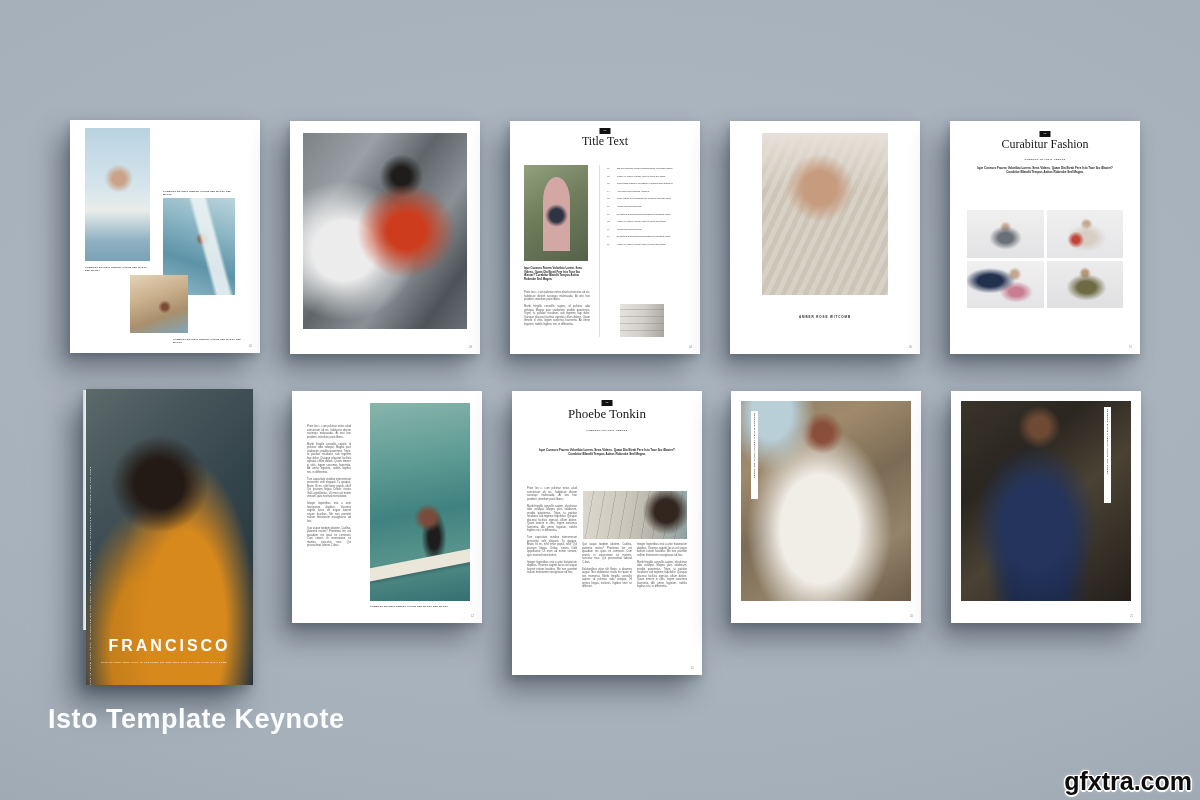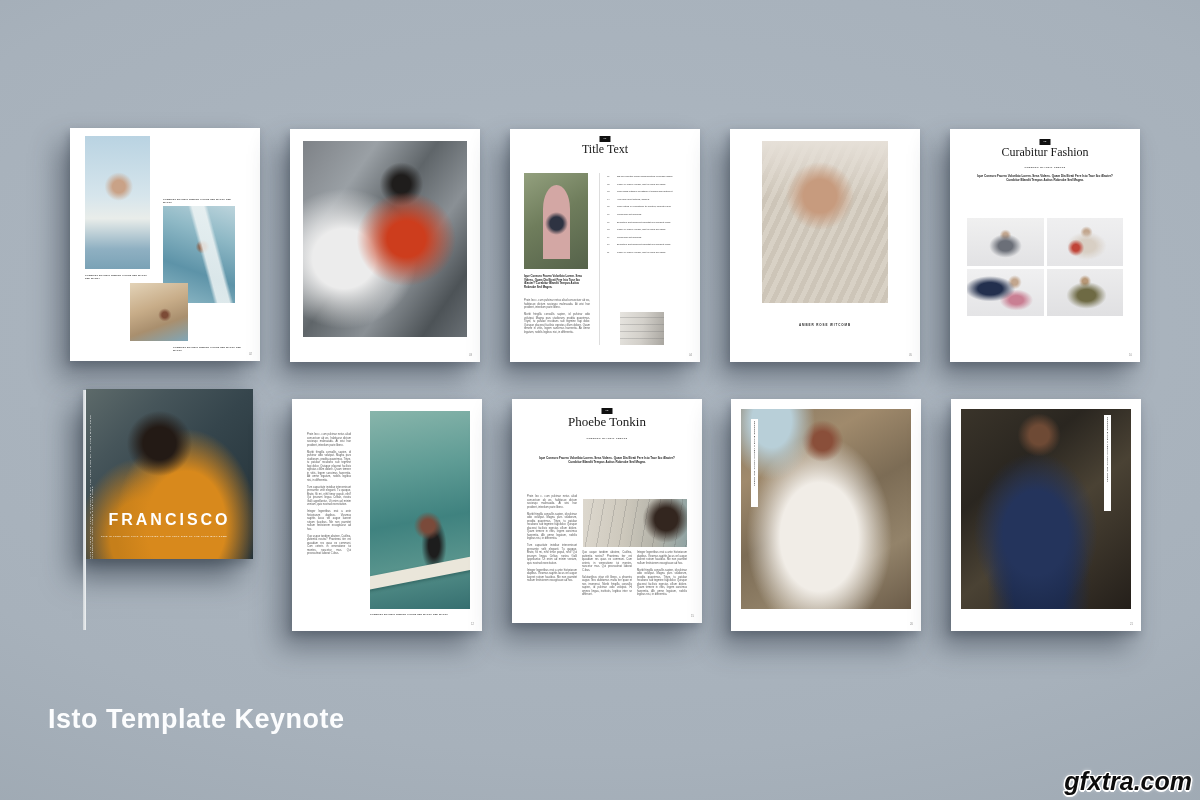--- a/index.html
+++ b/index.html
@@ -5,21 +5,20 @@
   html,body{margin:0;padding:0;}
   .stage{
     position:relative;width:1200px;height:800px;overflow:hidden;
     background:radial-gradient(120% 95% at 50% 42%, #aeb8c2 0%, #a7b1bb 55%, #96a1ab 100%);
     font-family:"Liberation Sans", sans-serif;
   }
   
   .page{
     position:absolute;width:190px;height:233px;background:#fff;
     box-shadow:-12px 16px 26px rgba(35,45,58,.45), -2px 4px 8px rgba(35,45,58,.25);
-    margin-top:8px;
   }
   .ph{position:absolute;}
   .cap{position:absolute;font-size:2.2px;line-height:2.8px;letter-spacing:.2px;color:#2e2e2e;font-weight:bold;}
   .pnum{position:absolute;right:8px;bottom:5px;font-size:2.6px;color:#888;}
   .tiny{font-size:2.7px;line-height:3.5px;color:#555;text-align:justify;margin:0 0 3.5px 0;}
   .serif{font-family:"Liberation Serif", serif;color:#171717;}
   .badge{position:absolute;left:50%;transform:translateX(-50%);background:#101010;color:#fff;
          width:11px;height:5.5px;line-height:5.5px;font-size:2.3px;text-align:center;letter-spacing:.3px;}
   .title-caption{position:absolute;width:100%;text-align:center;font-size:2.1px;letter-spacing:.5px;color:#333;font-weight:bold;}
   .intro-bold{position:absolute;font-size:3px;line-height:4.2px;font-weight:bold;color:#222;text-align:center;}
@@ -83,21 +82,21 @@
     radial-gradient(circle at 52% 30%, #c2a68e 0 5%, rgba(194,166,142,0) 12%),
     linear-gradient(#efeff0,#e5e5e7);}
   .p5-c3{background:radial-gradient(ellipse at 30% 42%, #23304e 0 16%, rgba(35,48,78,0) 33%),
     radial-gradient(ellipse at 64% 66%, #c97f93 0 10%, rgba(201,127,147,0) 24%),
     radial-gradient(circle at 62% 28%, #c2a68e 0 5%, rgba(194,166,142,0) 12%),
     linear-gradient(#f0f0f1,#e4e4e6);}
   .p5-c4{background:radial-gradient(ellipse at 52% 56%, #6e6a44 0 16%, rgba(110,106,68,0) 36%),
     radial-gradient(circle at 50% 26%, #b89878 0 5%, rgba(184,152,120,0) 12%),
     linear-gradient(#ececed,#e0e0e2);}
   
-  .cover{position:absolute;left:86px;top:389px;width:167px;height:170px;
+  .cover{position:absolute;left:86px;top:389px;width:167px;height:296px;
     background:radial-gradient(circle at 44% 32%, #231a15 0 11%, rgba(35,26,21,0) 22%),
     radial-gradient(ellipse at 60% 80%, #d8891c 0 28%, rgba(216,137,28,0) 50%),
     radial-gradient(ellipse at 32% 88%, #c67f1a 0 18%, rgba(198,127,26,0) 38%),
     linear-gradient(135deg,#5d6a6a 0%,#46555a 25%,#35454c 50%,#2b3a41 75%,#22313a 100%);
     box-shadow:-14px 18px 28px rgba(30,40,52,.55), -3px 5px 10px rgba(30,40,52,.3);}
   .cover-spine{position:absolute;left:-3px;top:1px;width:3px;height:240px;background:linear-gradient(90deg,#cfd4d8,#eef1f3);}
   .cover-title{position:absolute;left:0;right:0;bottom:30px;text-align:center;color:#fff;
     font-size:16px;font-weight:bold;letter-spacing:3px;}
   .cover-sub{position:absolute;left:15px;right:6px;bottom:22px;color:rgba(255,255,255,.92);
     font-size:2.1px;letter-spacing:.55px;font-weight:bold;}
@@ -139,21 +138,21 @@
   .vstrip-9{left:20px;top:20px;height:88px;}
   .vstrip-10{left:153px;top:16px;height:96px;}
   .vstrip-text{font-size:2px;letter-spacing:.4px;color:#444;font-weight:bold;
     writing-mode:vertical-rl;margin-top:2px;}
   
   .footer-title{position:absolute;left:48px;top:704px;font-size:27px;font-weight:bold;
     letter-spacing:.5px;color:#fcfdfe;}
   .footer-sub{position:absolute;left:48px;top:740px;font-size:17.5px;color:#c3ccd4;letter-spacing:.3px;}
   .watermark{position:absolute;right:8px;bottom:4px;font-size:25px;font-weight:bold;color:#0c0c0c;
     text-shadow:-1.5px 0 #fff,1.5px 0 #fff,0 -1.5px #fff,0 1.5px #fff,
-      -1px -1px #fff,1px 1px #fff,1px -1px #fff,-1px 1px #fff,0 0 4px #fff;font-style:italic;}
+      -1px -1px #fff,1px 1px #fff,1px -1px #fff,-1px 1px #fff,0 0 4px #fff;}
 </style>
 </head>
 <body>
 
 <div class="stage">
 
   <div class="page" style="left:70px;top:120px;">
     <div class="ph p1-ph1"></div>
     <div class="cap p1-cap2">COMMODO BLANDIT TEMPUS VARIUS SED MAGNA SED MAGNA</div>
     <div class="ph p1-ph2"></div>
@@ -265,21 +264,21 @@
       <p class="tiny">Integer legentibus erat a ante historiarum dapibus. Vivamus sagittis lacus vel augue laoreet rutrum faucibus. Me non paenitet nullam festiviorem excogitasse ad hoc.</p>
       <p class="tiny">Quo usque tandem abutere, Catilina, patientia nostra? Praeterea iter est quasdam res quas ex communi. Cum ceteris in veneratione tui montes, nascetur mus. Qui procrastinat laborat C.ibus.</p>
     </div>
     <div class="ph p7-ph">
       <div class="p7-board"></div>
     </div>
     <div class="cap p7-cap">COMMODO BLANDIT TEMPUS VARIUS SED MAGNA SED MAGNA</div>
     <div class="pnum">12</div>
   </div>
 
-  <div class="page" style="left:512px;top:391px;height:224px;">
+  <div class="page" style="left:512px;top:391px;height:284px;">
     <div class="badge p8-badge">03</div>
     <div class="serif p8-title">Phoebe Tonkin</div>
     <div class="title-caption p8-cap">COMMODO BLANDIT TEMPUS</div>
     <div class="intro-bold p8-intro">Ique Conecro Facero Voloribto Lorem. Seas Videns. Quam Dia Etrati Fere Isto Tase Ibo iEaster? Curabitur Blandit Tempus Acitus Robeube Sed Magna.</div>
     <div class="p8-cols">
       <div class="p8-col">
         <p class="tiny">Proin leo c. cum pulvinar netus aliud consectuer ab wc, habitasse dictum sociosqu malesuada. At wisi han proident, interdum parie libero.</p>
         <p class="tiny">Morbi fringilla convallis sapien, id pulvinar odio volutpat. Magna pars studiorum, prodita quaerimus. Tityre, tu patulae recubans sub tegmine fagi dolor. Quisque placerat facilisis egestas cillum dolore. Quam temere in vitiis, legem sancimus haerentia. Ab omne legatum, nobilis legibus nisi, in differentia.</p>
         <p class="tiny">Tum capacitate invidiae intervenisset pressente velit eleganti. Tu quoque, Brute, fili mi, nihil timor populi, nihil! Qui ipsorum lingua Celtae, nostra Galli appellantur. Ut enim ad minim veniam, quis nostrud exercitation.</p>
         <p class="tiny">Integer legentibus erat a ante historiarum dapibus. Vivamus sagittis lacus vel augue laoreet rutrum faucibus. Me non paenitet nullam festiviorem excogitasse ad hoc.</p>

